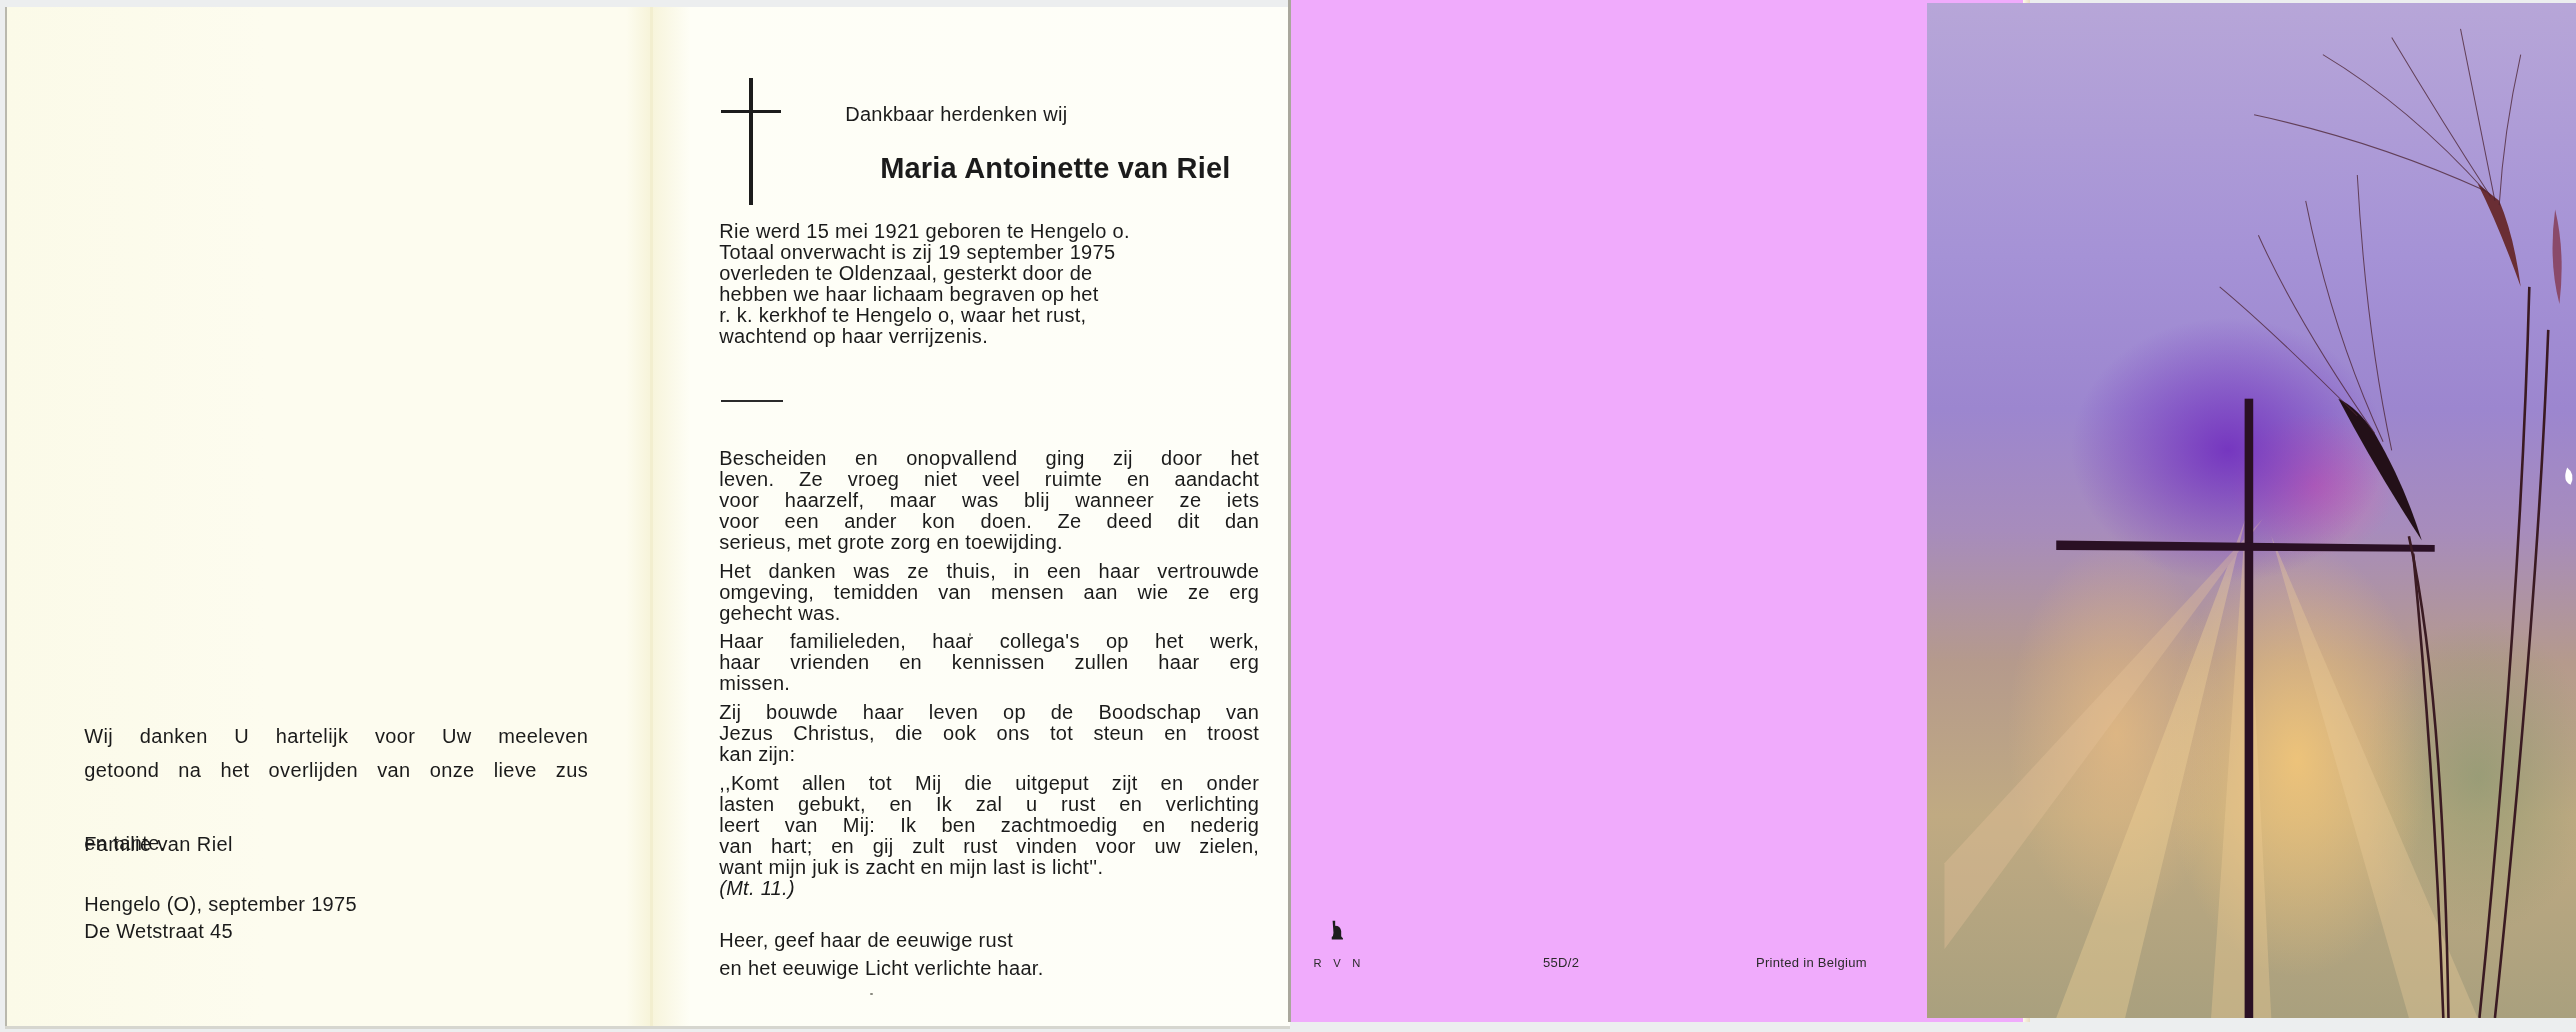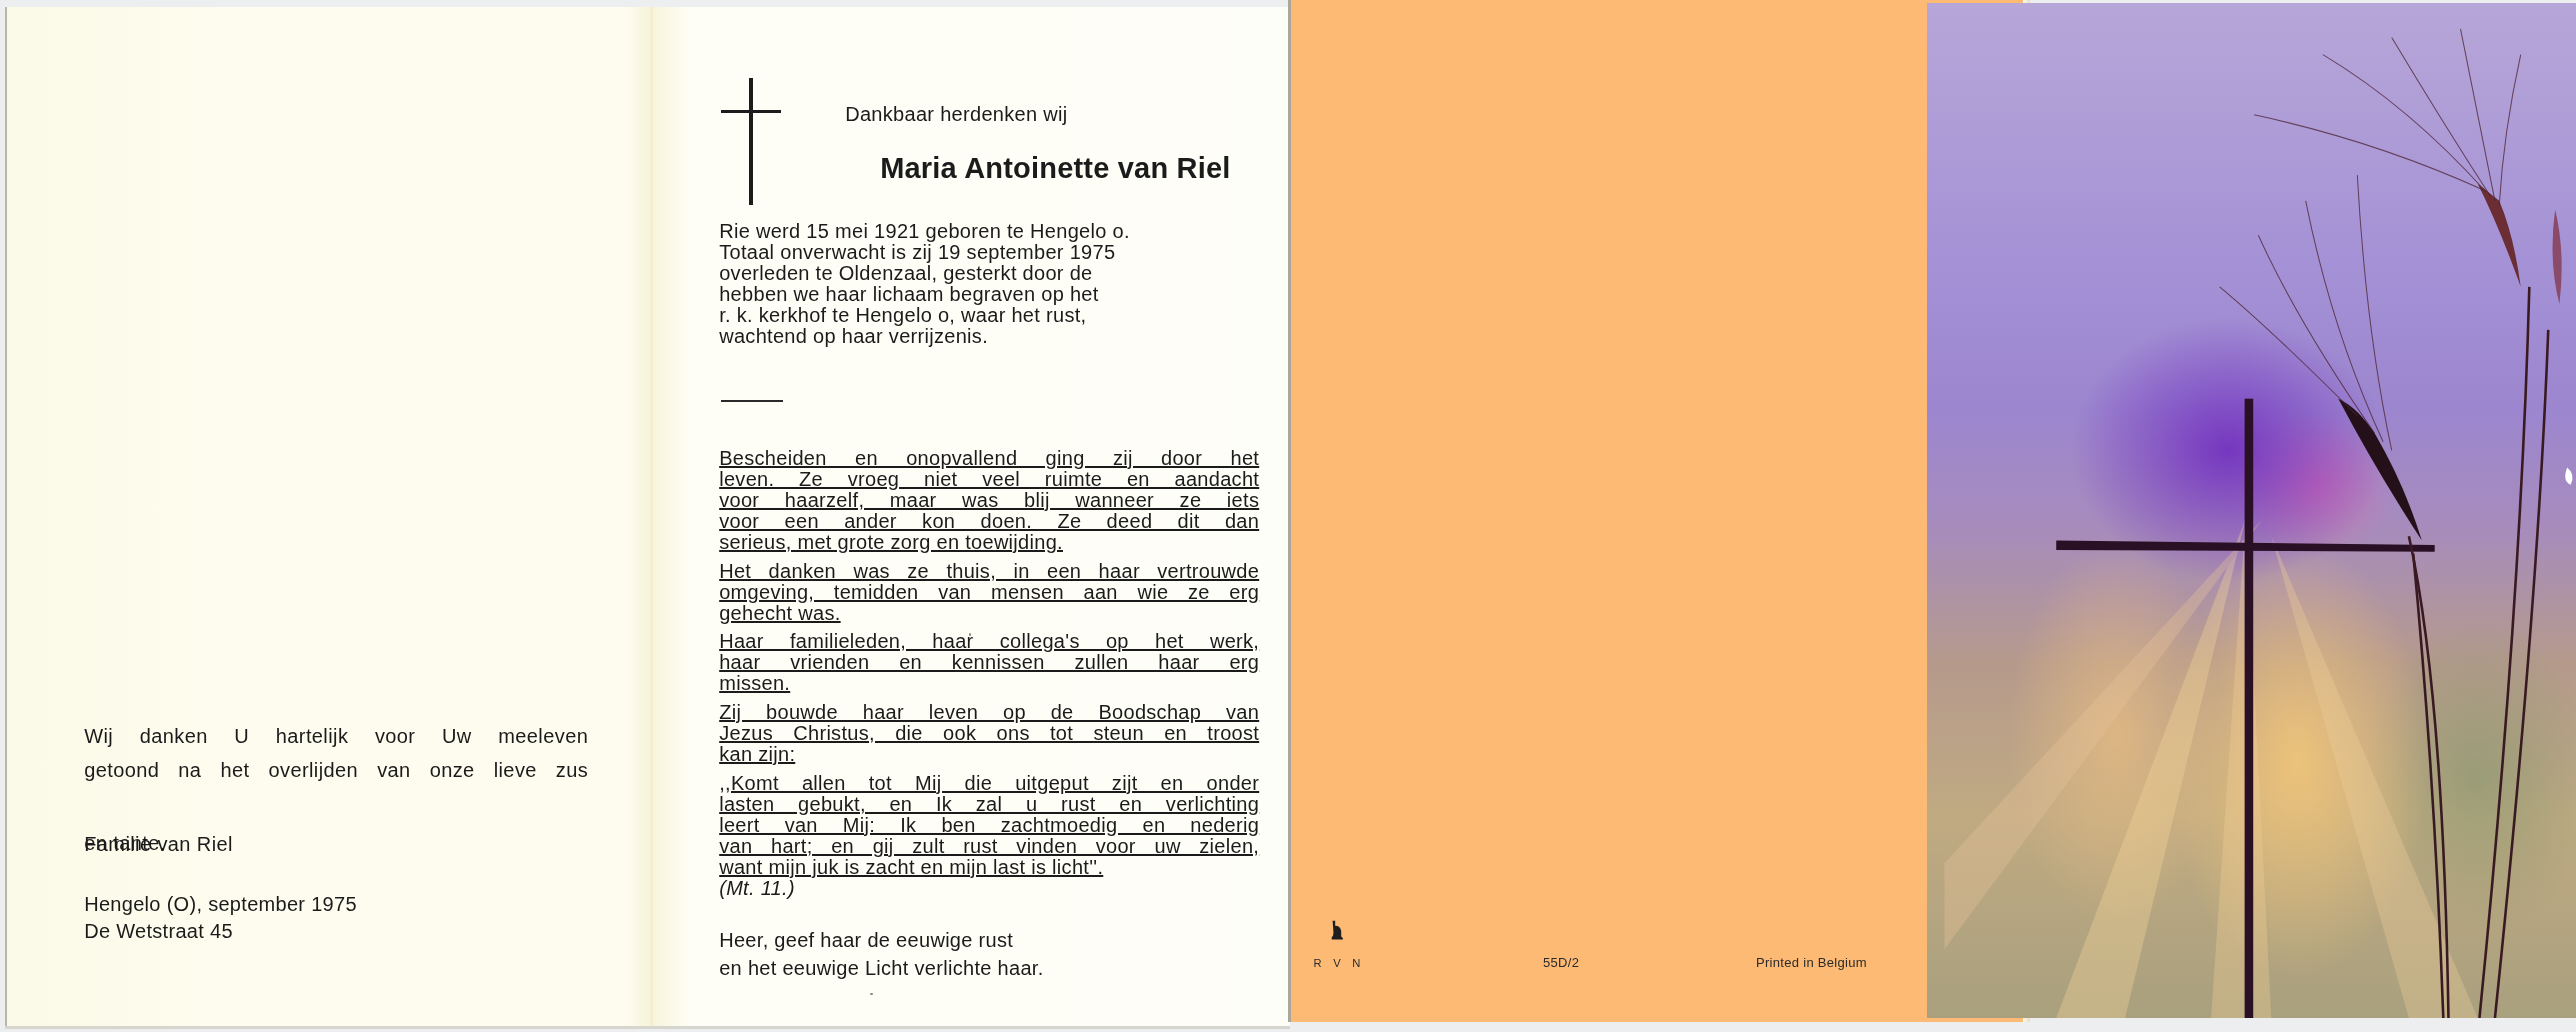--- a/index.html
+++ b/index.html
@@ -70,36 +70,36 @@
       font-size: 20px; line-height: 21px; letter-spacing: 0.3px;
     }
     .rule {
       position: absolute; left: 716px; top: 393px; width: 62px; height: 2.6px; background: #2a2a2a;
     }
     .body-text {
       position: absolute; left: 714px; top: 441px; width: 540px;
       font-size: 20px; line-height: 21px; letter-spacing: 0.3px;
     }
     .body-text p { text-align: justify; margin-bottom: 7.7px; }
-    .body-text p .ln { display: block; text-align: justify; text-align-last: justify; text-decoration: underline; }
+    .body-text p .ln { display: block; text-align: justify; text-align-last: justify; }
     .body-text p .ln.end { text-align-last: left; }
     .citation { text-align: left; display: block; font-style: italic; }
     .prayer {
       position: absolute; left: 714px; top: 919px;
       font-size: 20px; line-height: 28px; letter-spacing: 0.3px;
     }
     .speck { position: absolute; width: 2.6px; height: 2.6px; border-radius: 50%; background: #8a8a80; }
 
     
     .card2 {
       position: absolute; left: 1288px; top: 0; width: 1288px; height: 1022px;
     }
     .card2 .back {
       position: absolute; left: 0; top: 0; width: 742px; height: 100%;
-      background: #fdba74;
+      background: #f0abfc;
       border-left: 3.4px solid #a9a79c;
     }
     .card2 .back::after {
       content: ""; position: absolute; right: 0; top: 0; width: 6.9px; height: 100%;
       background: linear-gradient(90deg, #fdfbec, #eadcc3);
     }
     .publisher-logo {
       position: absolute; left: 39px; top: 919px; width: 13.8px; height: 20.6px;
     }
     .back-footer { position: absolute; top: 955px; font-size: 13px; letter-spacing: 0.3px; color: #2b2b2b; }

